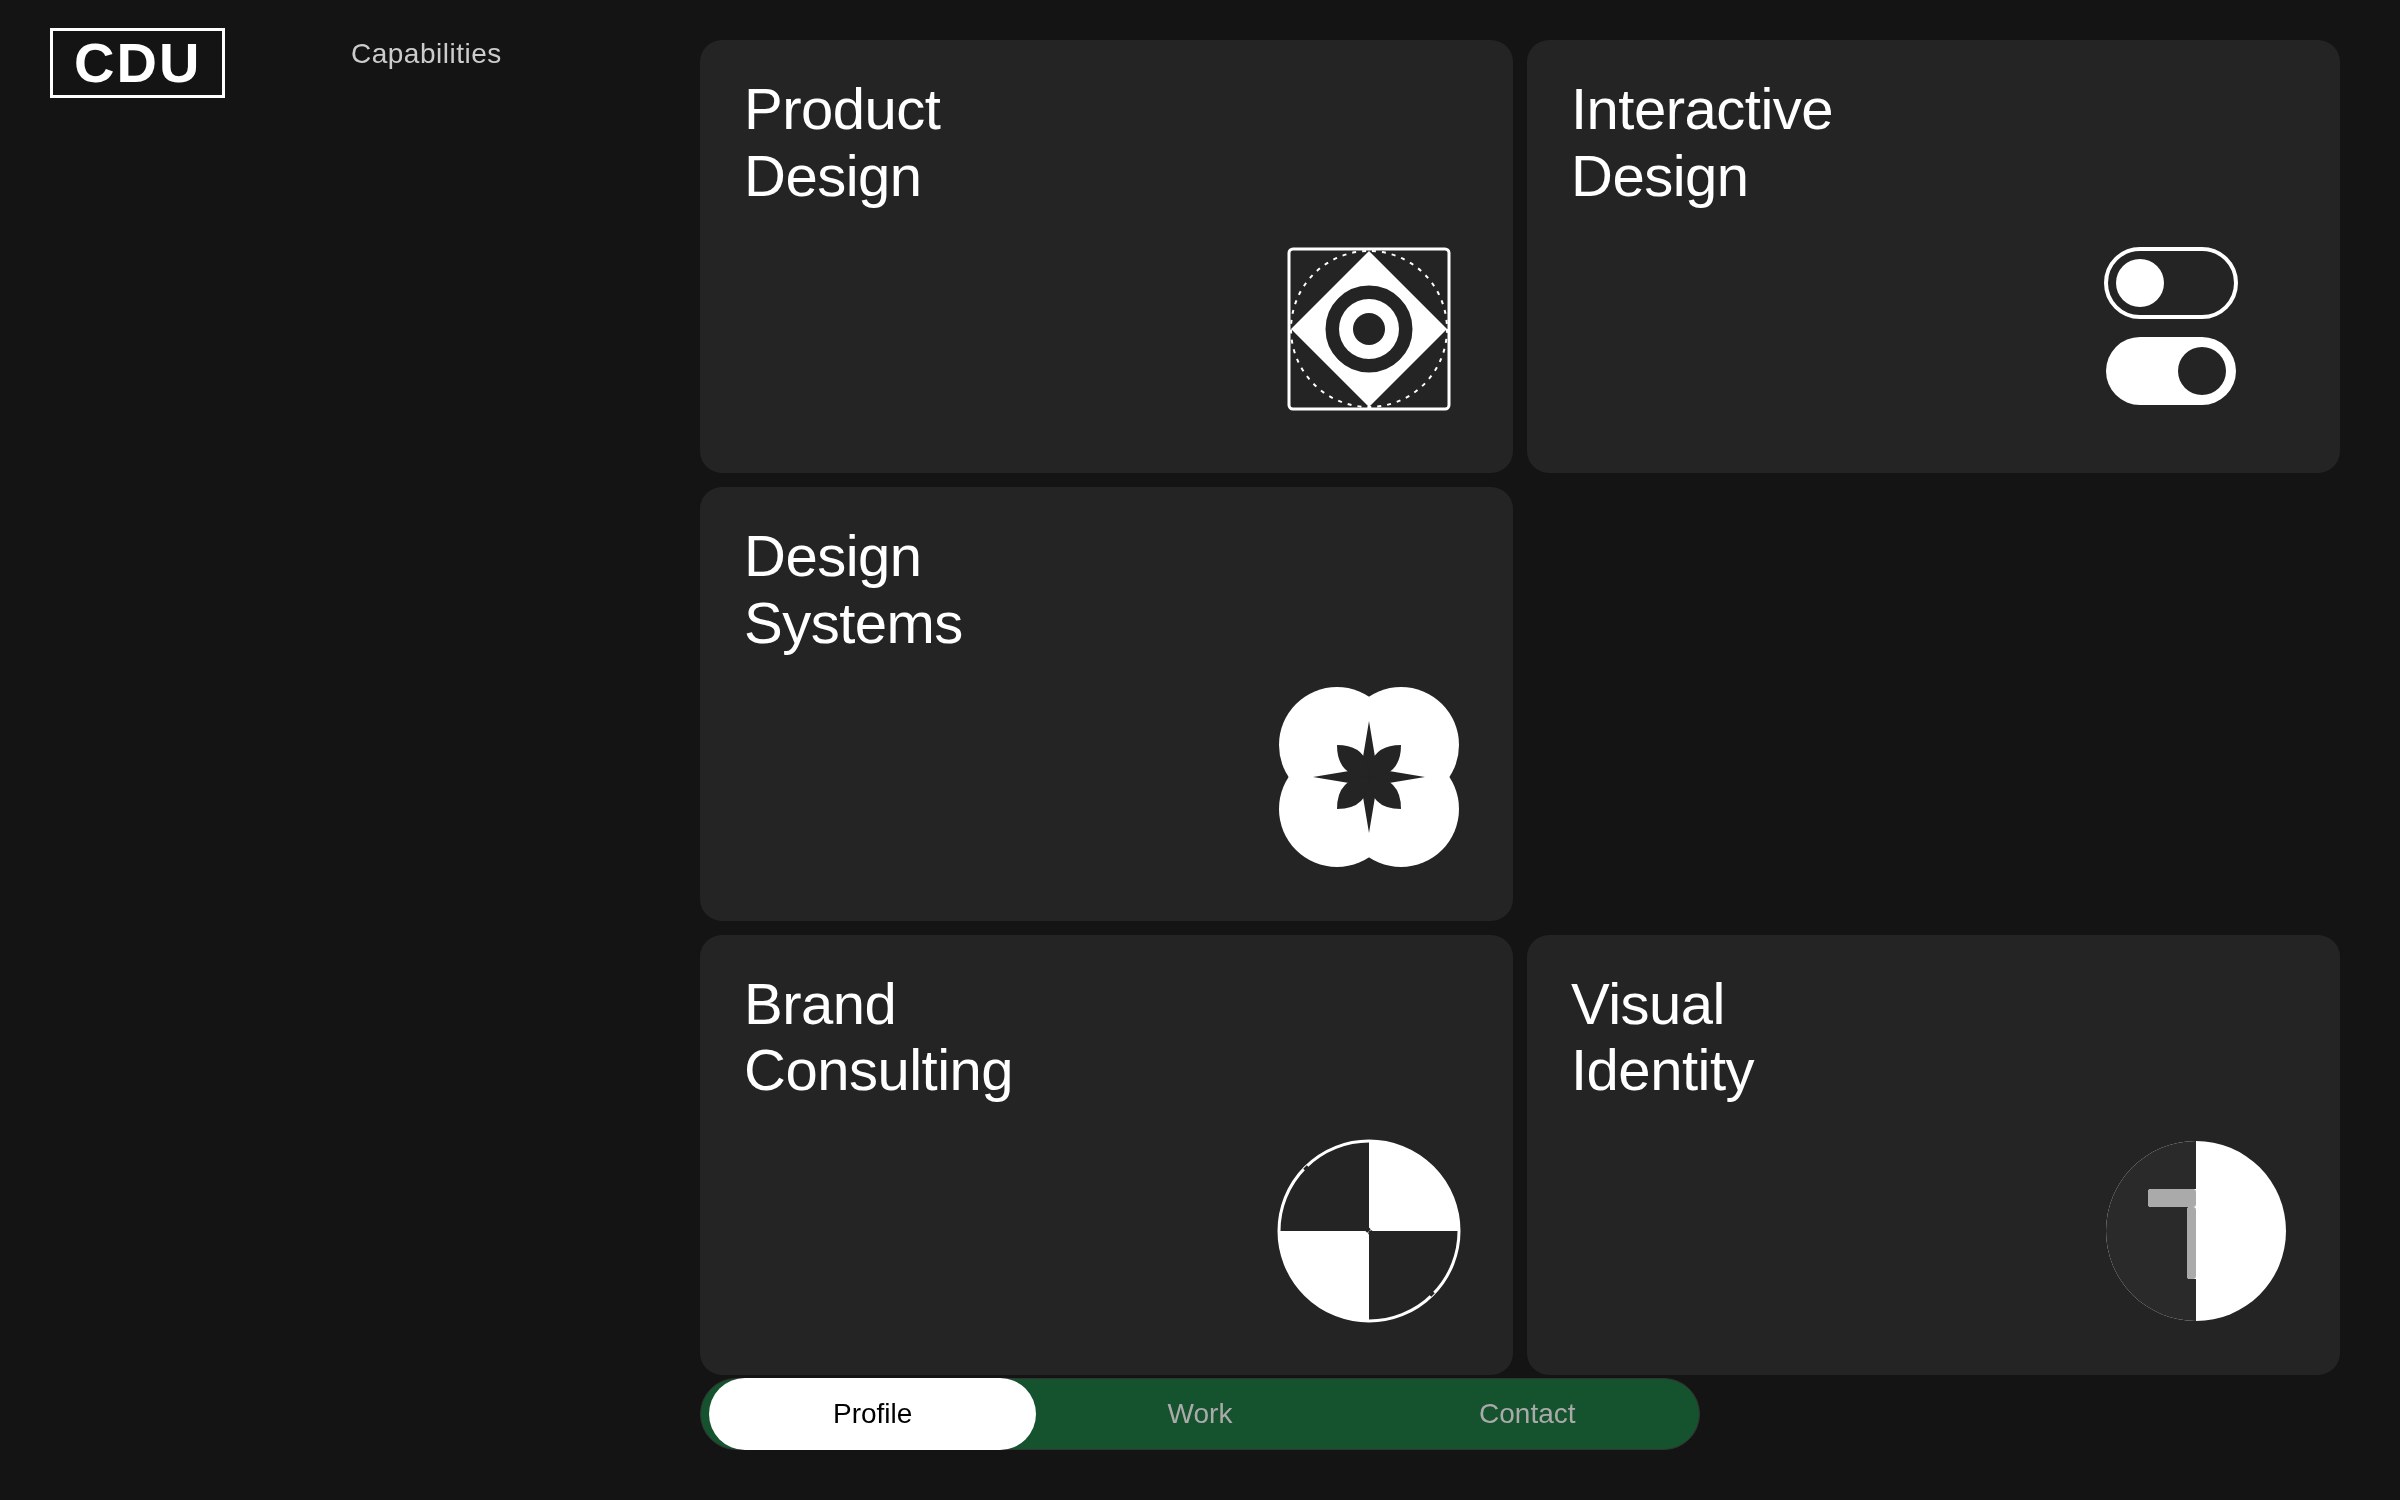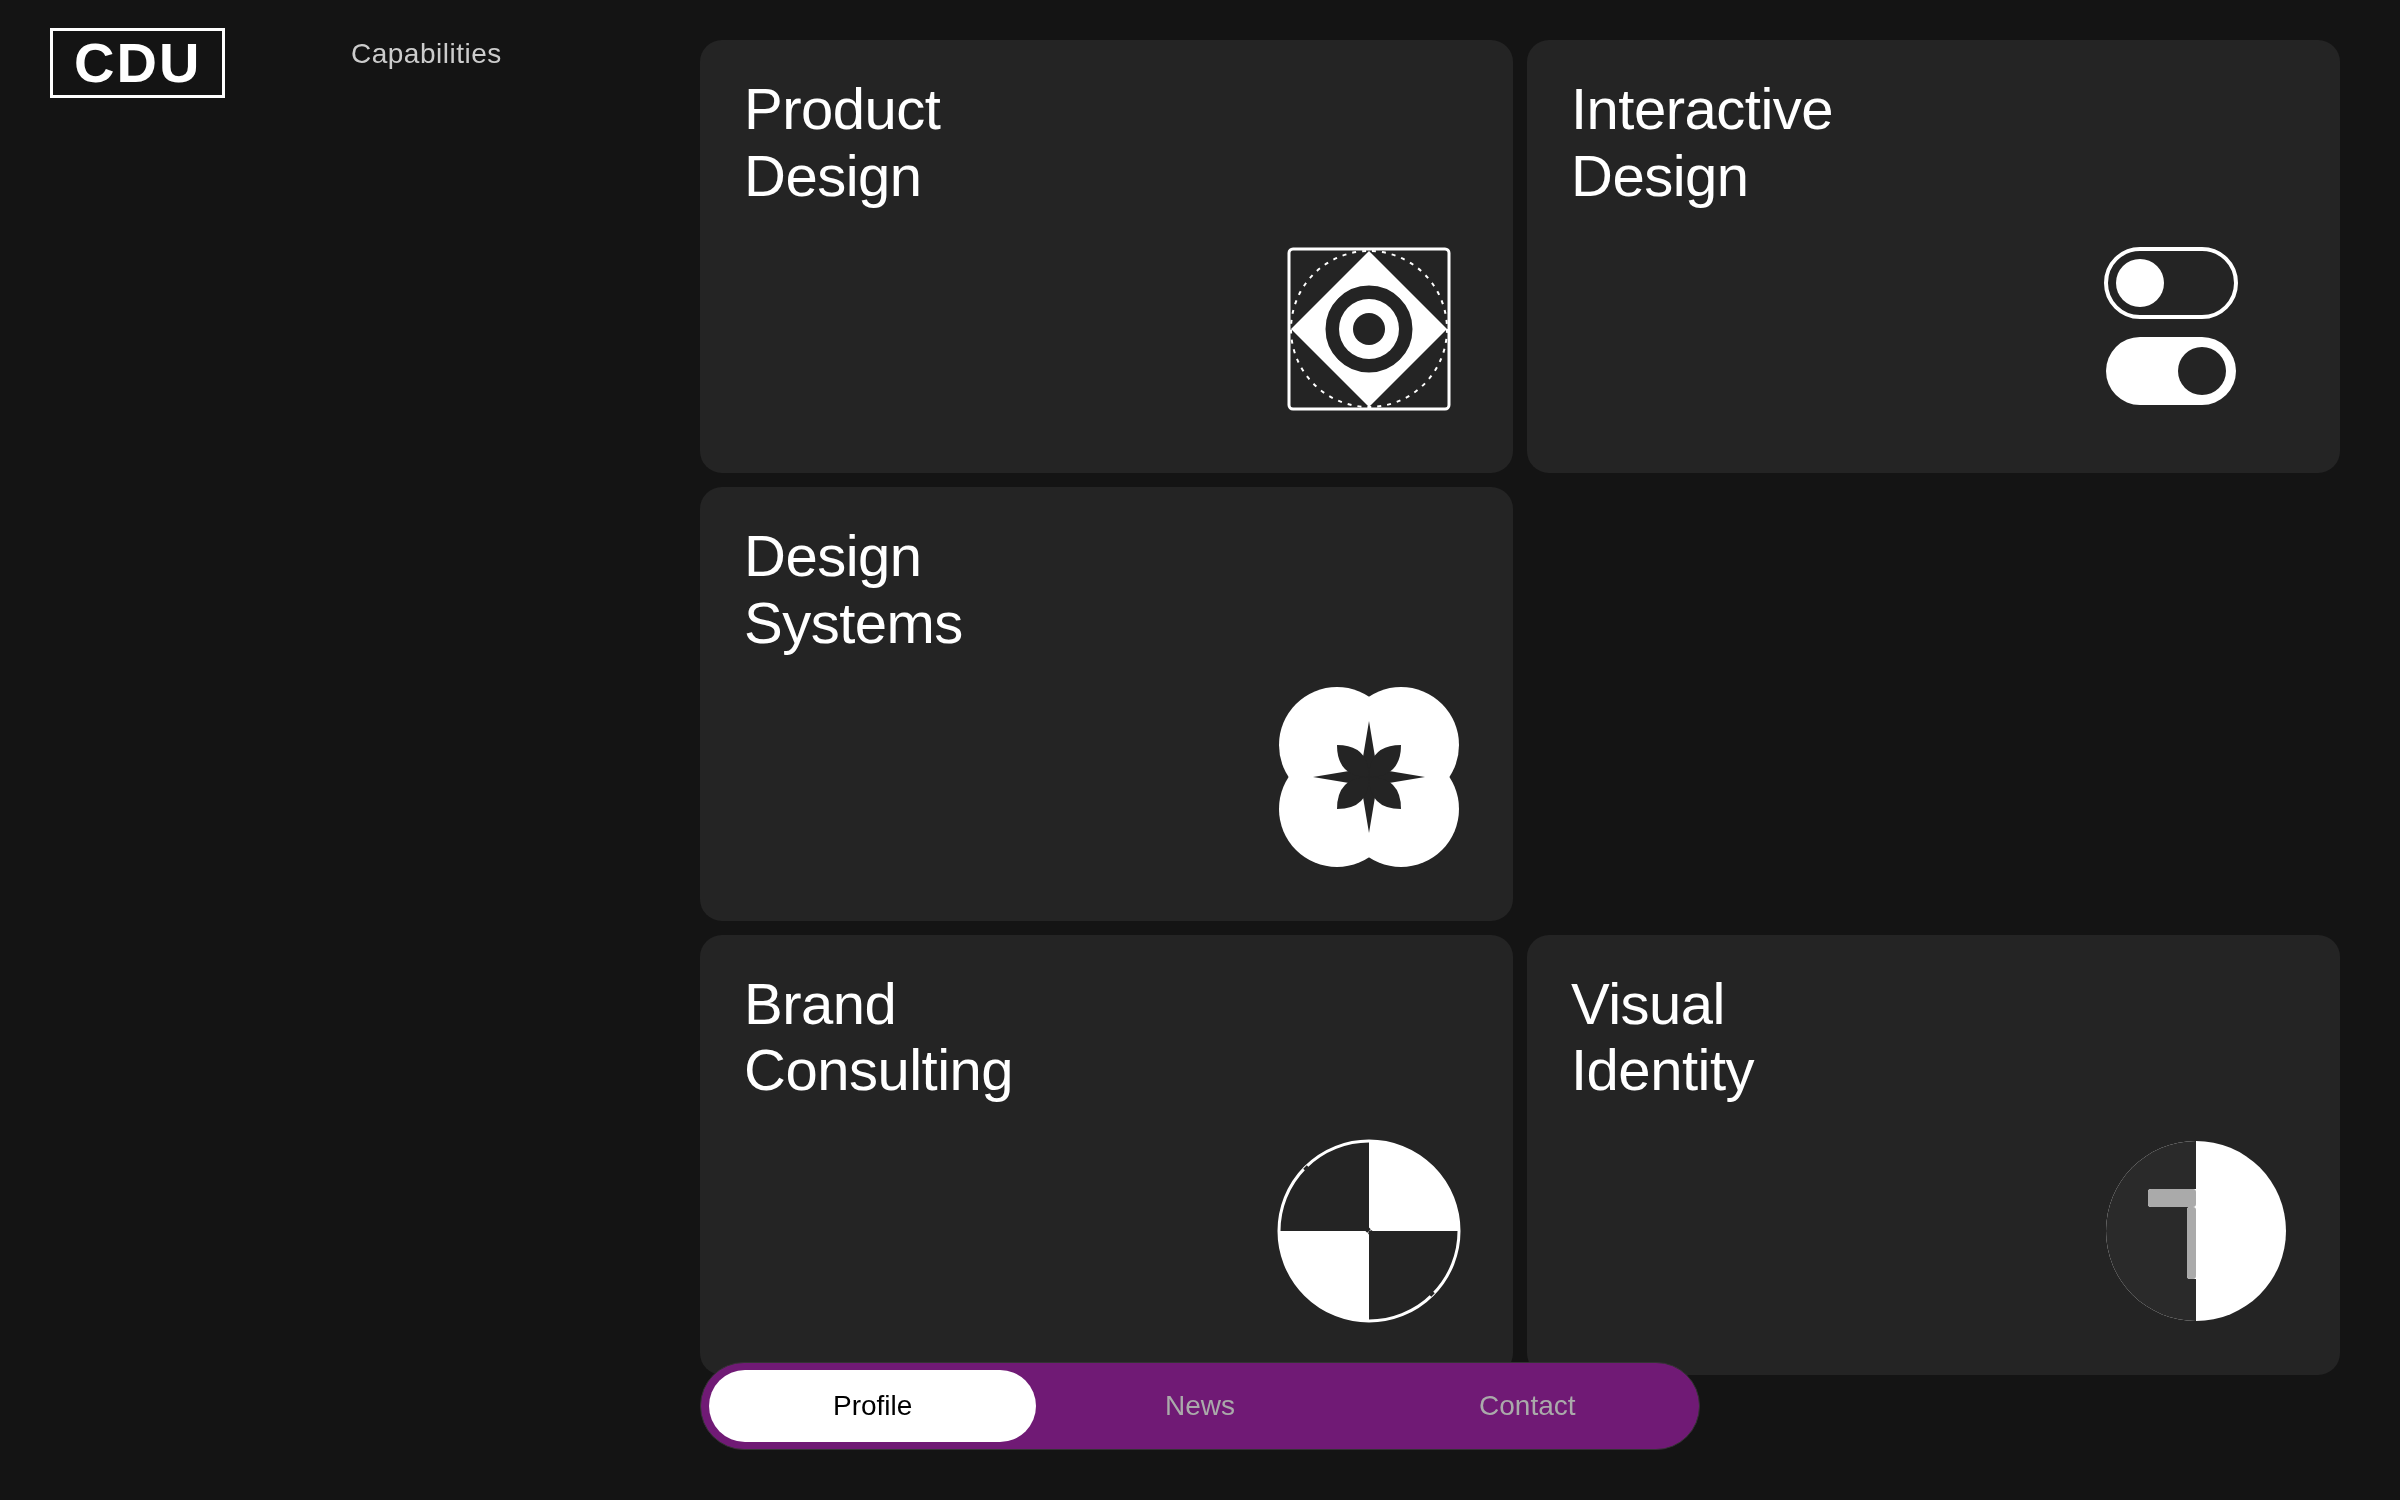--- a/index.html
+++ b/index.html
@@ -93,22 +93,22 @@
       height: 200px;
     }
 
     
     .bottom-nav {
       position: absolute;
       bottom: 50px;
       left: 50%;
       transform: translateX(-50%);
       width: 1000px;
-      height: 88px;
-      background-color: #701a75;
+      height: 72px;
+      background-color: #14532d;
       border-radius: 50px;
       border: 1.5px solid #333333;
       display: flex;
       align-items: center;
       justify-content: space-around;
       padding: 12px 8px;
     }
 
     .nav-item {
       flex: 1;
@@ -254,18 +254,18 @@
     </div>
   </div>
 
 </div>
 
 <nav class="bottom-nav">
   <div class="nav-item active">
     <span>Profile</span>
   </div>
   <div class="nav-item">
-    <span>News</span>
+    <span>Work</span>
   </div>
   <div class="nav-item">
     <span>Contact</span>
   </div>
 </nav>
 
 </body></html>

